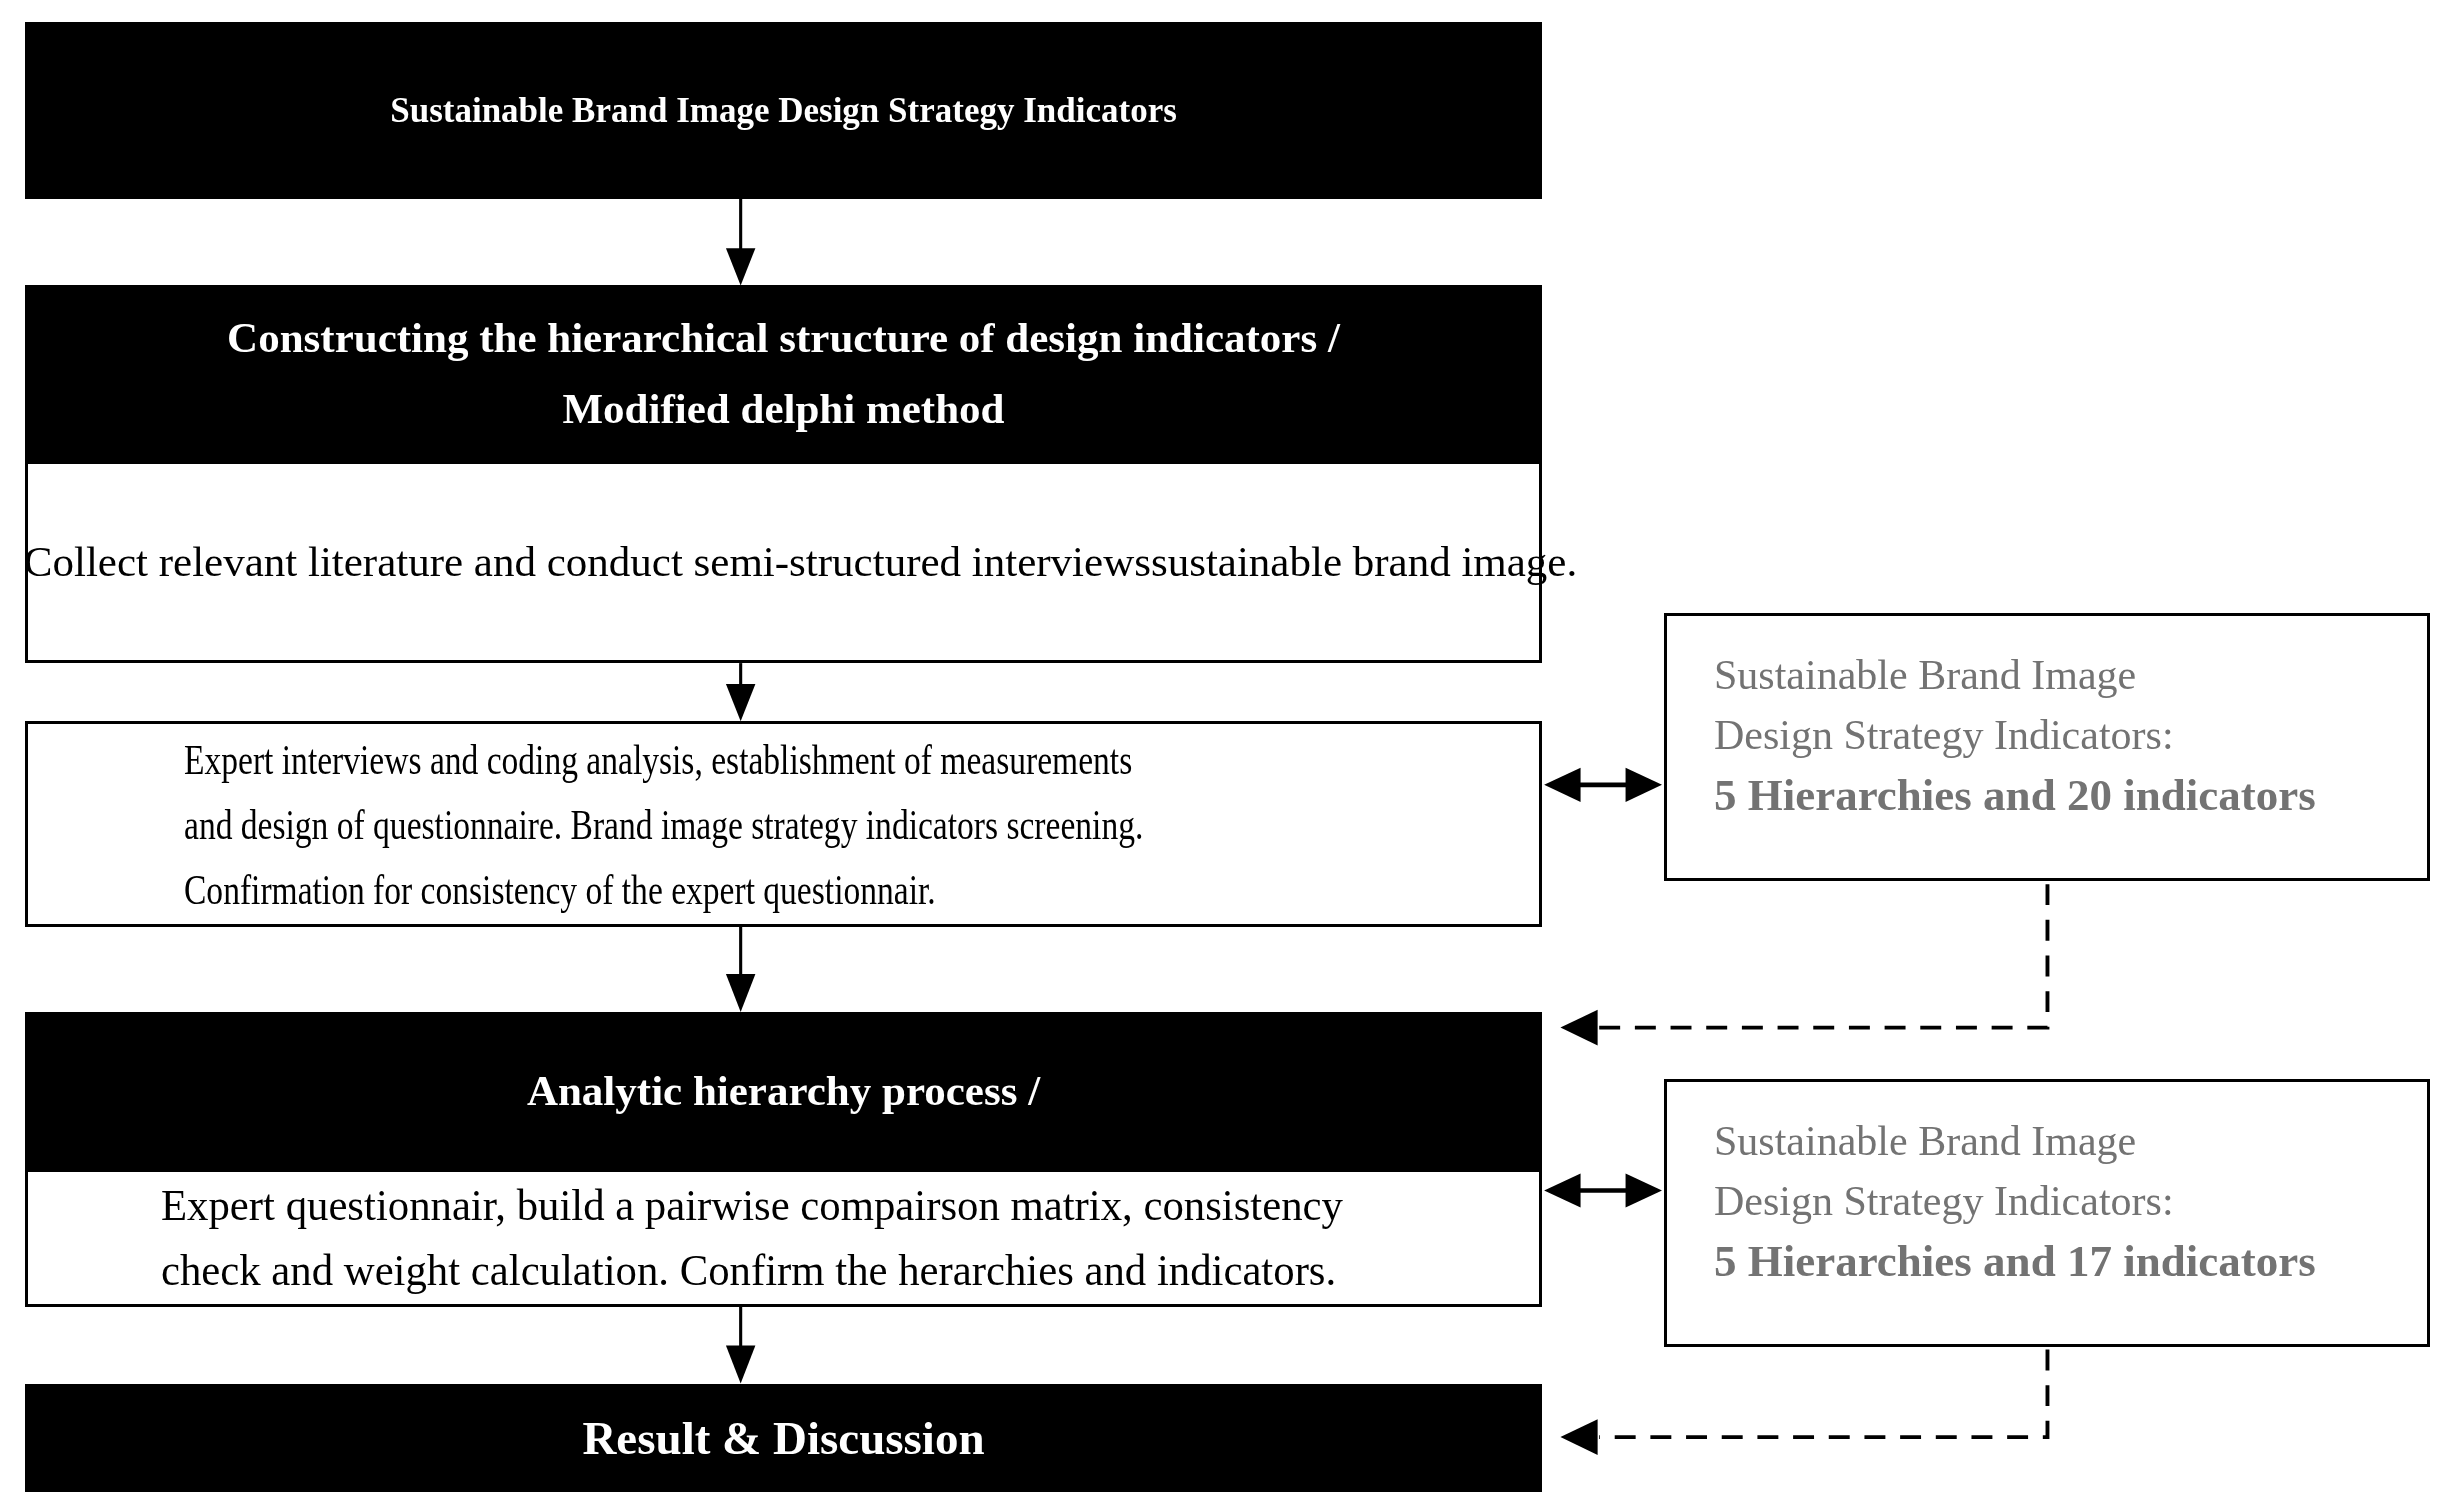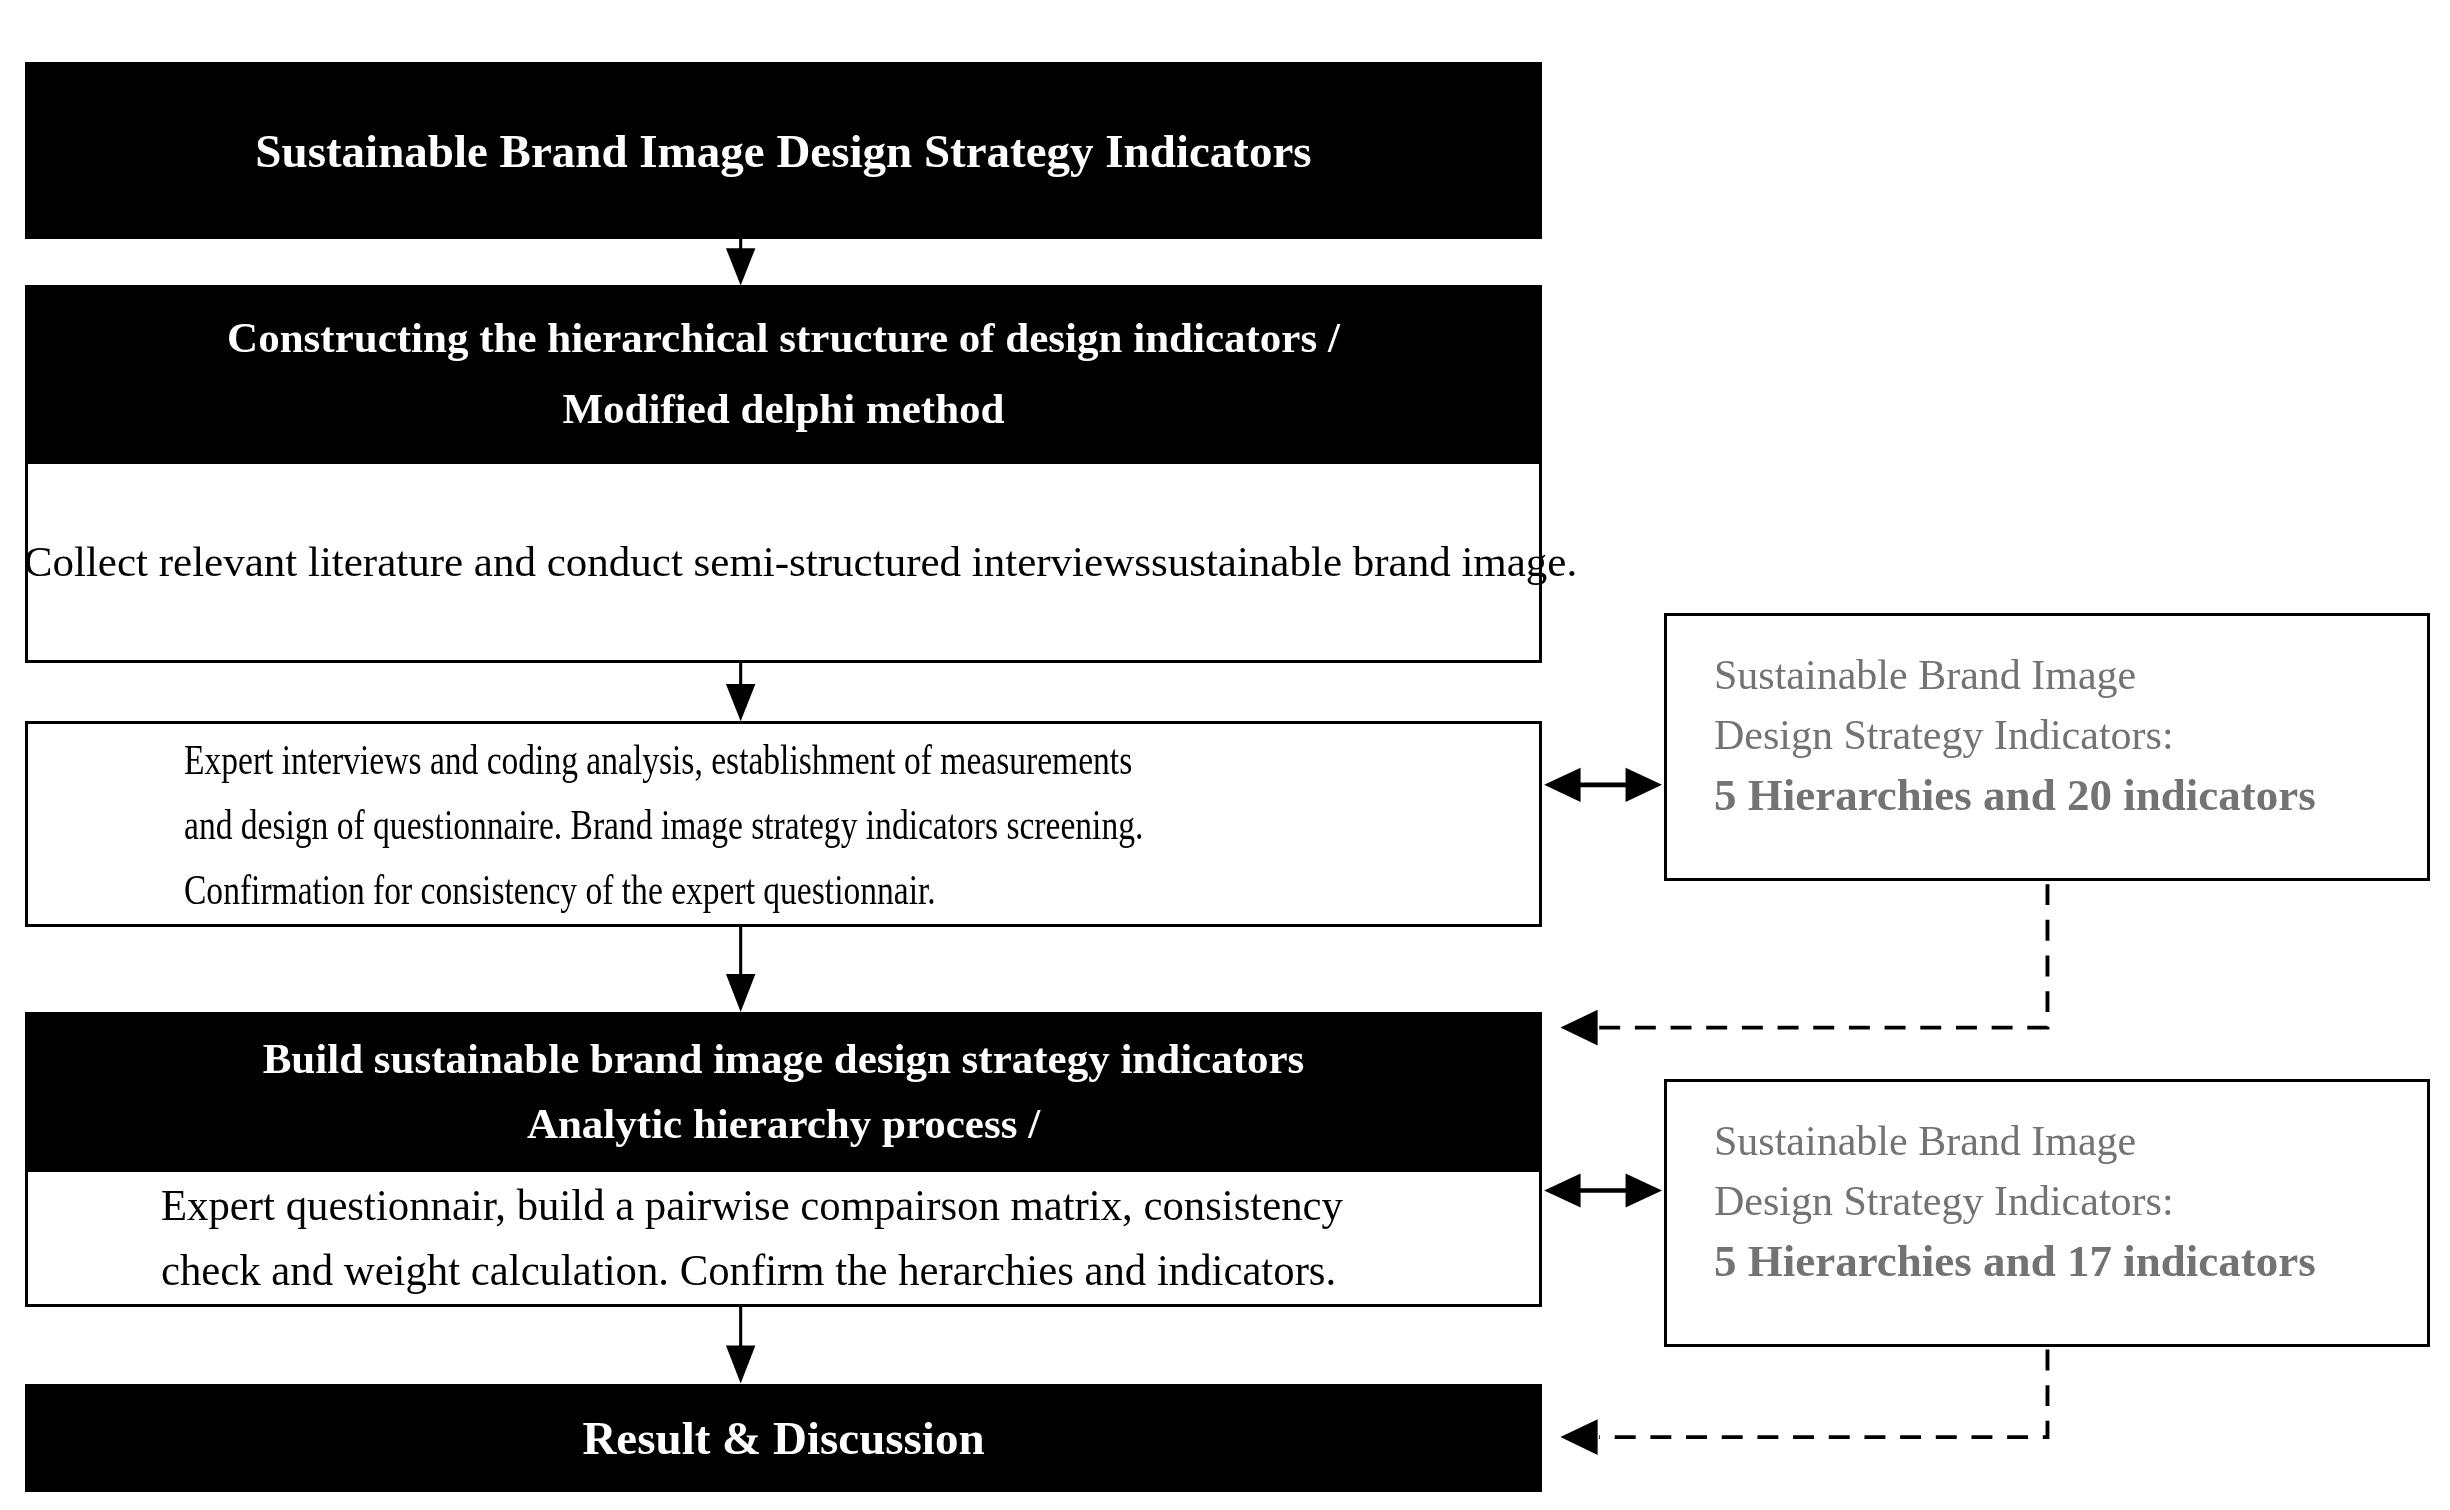--- a/index.html
+++ b/index.html
@@ -29,21 +29,21 @@
     color:#000;
     display:flex;flex-direction:row;justify-content:center;align-items:center;
   }
   .side-box{
     background:var(--light);
     border:3.9px solid var(--border);
     color:#737373;
     display:block;
   }
   
-  .title-banner   {left:25px;  top:22px;   width:1517px; height:177px; font-size:47px;margin-top:40px;}
+  .title-banner   {left:25px;  top:22px;   width:1517px; height:177px; font-size:35px;}
   .phase1-header  {left:25px;  top:285px;  width:1517px; height:176px; font-size:43px; line-height:71px;}
   .phase1-body    {left:25px;  top:461px;  width:1517px; height:202px; font-size:43px; line-height:64px; padding-left:34px;}
   .screening-step {left:25px;  top:721px;  width:1517px; height:206px; font-size:43px; line-height:65px; padding-left:31px;}
   .phase2-header  {left:25px;  top:1012px; width:1517px; height:157px; font-size:43px; line-height:65px;}
   .phase2-body    {left:25px;  top:1169px; width:1517px; height:138px; font-size:45px; line-height:65px; }
   .result-banner  {left:25px;  top:1384px; width:1517px; height:108px; font-size:47px;}
   
   .side-note-1    {left:1664px; top:613px;  width:766px; height:268px;}
   .side-note-2    {left:1664px; top:1079px; width:766px; height:268px;}
   .side-inner{padding:29px 15.5px 0 47px;}
@@ -117,21 +117,20 @@
 
   <div class="box light-box screening-step">
     <div class="condensed-78">
       <div class="line">Expert interviews and coding analysis, establishment of measurements</div>
       <div class="line">and design of questionnaire. Brand image strategy indicators screening.</div>
       <div class="line">Confirmation for consistency of the expert questionnair.</div>
     </div>
   </div>
 
   <div class="box dark-box phase2-header">
-    <div class="line">Build sustainable brand image design strategy indicators</div>
     <div class="line">Analytic hierarchy process /</div>
   </div>
 
   <div class="box light-box phase2-body">
     <div class="condensed-95">
       <div class="line">Expert questionnair, build a pairwise compairson matrix, consistency</div>
       <div class="line">check and weight calculation. Confirm the herarchies and indicators.</div>
     </div>
   </div>
 

